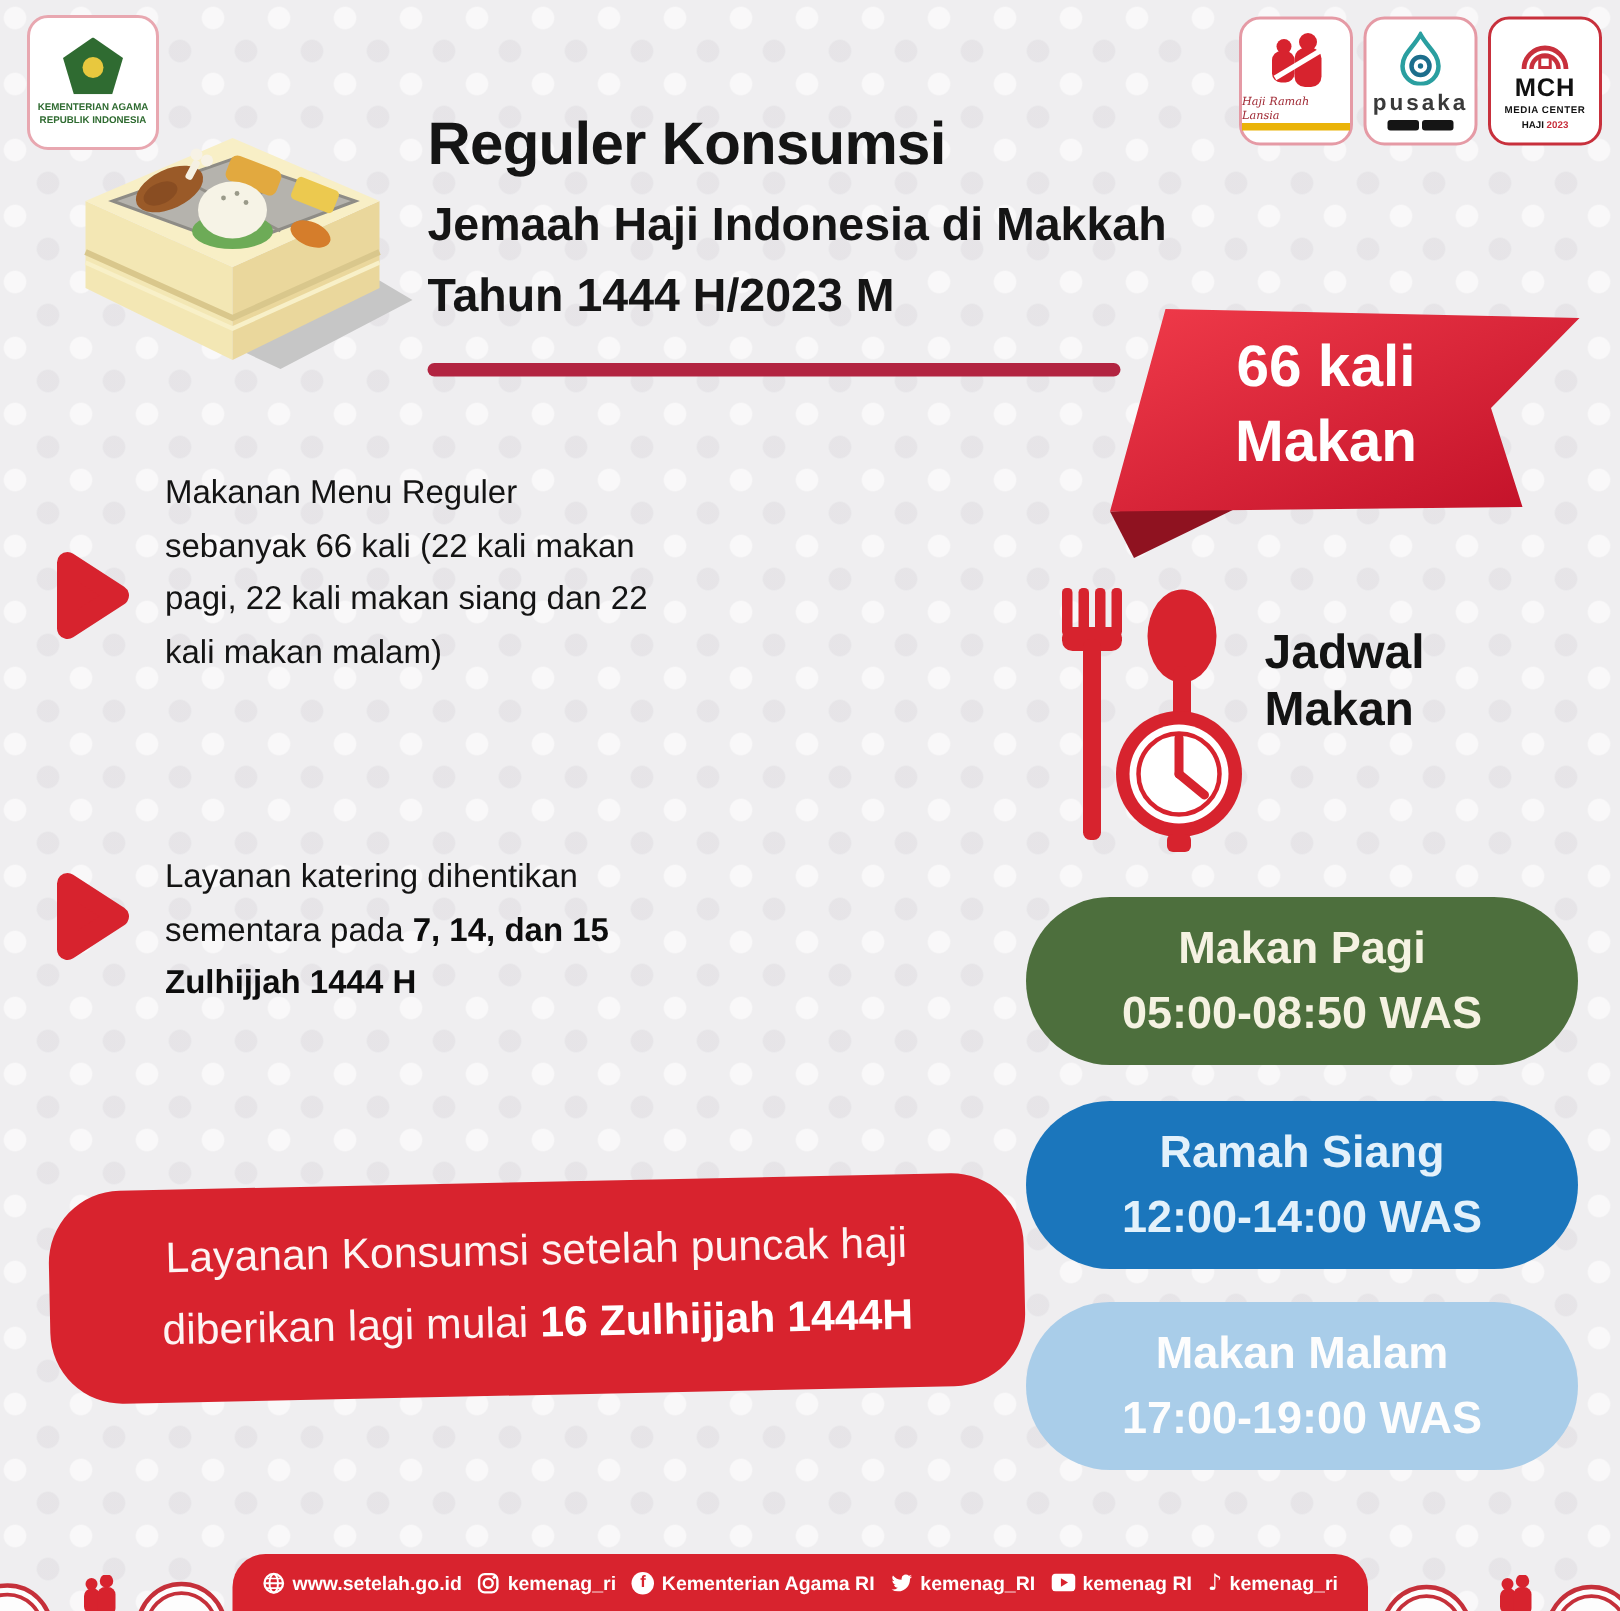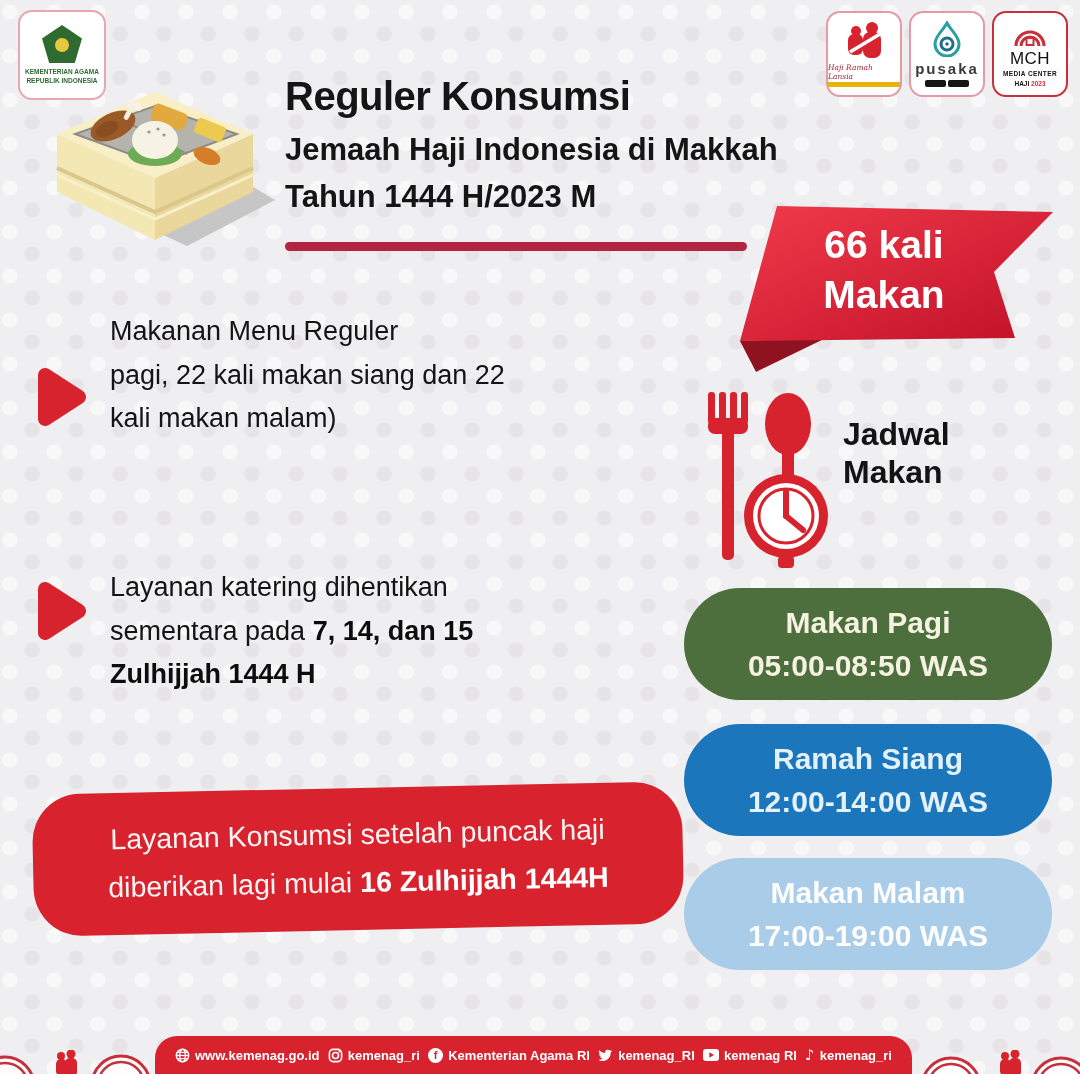--- a/index.html
+++ b/index.html
@@ -28,57 +28,57 @@
   
   .partners { left:826px; top:11px; display:flex; gap:7px; }
   .pbadge { width:76px; height:86px; background:#fff; border:2.5px solid #e59aa5; border-radius:14px;
     display:flex; flex-direction:column; align-items:center; justify-content:center; gap:3px; }
   .pbadge.mch { border-color:#c8303c; }
   .hrl-label { font-size:7.5px; font-style:italic; color:#a02a35; font-family:"DejaVu Serif",serif;
     border-bottom:5px solid #eab308; padding-bottom:1px; }
   .pusaka-label { font-size:15px; letter-spacing:2px; color:#3a3a3a; font-weight:bold; }
   .store-badges { display:flex; gap:2px; }
   .store-badges i { display:block; width:21px; height:7px; background:#151515; border-radius:2px; }
-  .mch-title { font-size:17px; font-weight:400; color:#111; letter-spacing:.5px; line-height:1; }
+  .mch-title { font-size:17px; font-weight:700; color:#111; letter-spacing:.5px; line-height:1; }
   .mch-line1 { font-size:6.5px; font-weight:800; color:#111; letter-spacing:.4px; }
   .mch-line2 { font-size:6.5px; font-weight:800; color:#111; }
   .mch-line2 .yr { color:#c8303c; }
 
   
   .title-block { left:285px; top:74px; width:630px; color:#151515; }
   .title-main { font-size:40px; font-weight:800; letter-spacing:-.5px; }
   .title-sub { font-size:31px; font-weight:700; margin-top:13px; }
   .title-sub2 { font-size:31px; font-weight:700; margin-top:11px; }
   .title-underline { left:285px; top:242px; width:462px; height:9px; background:#b22441; border-radius:5px; }
 
   
   .ribbon-wrap { left:720px; top:192px; width:345px; height:195px; }
   .ribbon-text { position:absolute; left:48px; top:28px; width:232px; text-align:center;
     color:#fff; font-size:39px; font-weight:800; line-height:1.27; }
 
   
   .bullet-marker1 { left:36px; top:366px; }
   .bullet-marker2 { left:36px; top:580px; }
-  .bullet-text { left:110px; width:550px; font-size:27px; line-height:1.62; color:#141414; font-weight:500; }
+  .bullet-text { left:110px; width:550px; font-size:22px; line-height:1.62; color:#141414; font-weight:500; }
   .bt1 { top:310px; }
   .bt2 { top:566px; }
   .bullet-text b { font-weight:800; color:#0d0d0d; }
 
   
   .notice-box { left:33px; top:788px; width:650px; height:142px; background:#d8232e; border-radius:48px;
     transform:rotate(-1.2deg); display:flex; align-items:center; justify-content:center;
     text-align:center; color:#fdf4f3; font-size:28.5px; line-height:1.68; padding:0 26px; }
   .notice-box b { font-weight:800; color:#fff; }
 
   
   .jadwal-icon { left:700px; top:392px; }
   .jadwal-heading { left:843px; top:416px; font-size:32px; font-weight:800; line-height:1.18; color:#131313; }
 
   .pill { left:684px; width:368px; height:112px; border-radius:56px; display:flex; flex-direction:column;
-    align-items:center; justify-content:center; font-weight:800; font-size:30px; line-height:1.45; }
+    align-items:center; justify-content:center; font-weight:800; font-size:30px; line-height:1.45;margin-top:10px; }
   .pill-pagi  { top:588px; background:#4d6f3d; color:#f5f2e2; }
   .pill-siang { top:724px; background:#1b76bc; color:#e3f1fb; }
   .pill-malam { top:858px; background:#a9cde9; color:#fdfdfd; }
 
   
   .footer-bar { left:155px; top:1036px; width:757px; height:38px; background:#d8232e;
     border-radius:22px 22px 0 0; display:flex; align-items:center; justify-content:space-between;
     padding:0 20px; }
   .flink { display:flex; align-items:center; gap:5px; color:#fff; font-size:13px; font-weight:700;
     white-space:nowrap; cursor:pointer; }
@@ -185,20 +185,21 @@
       <div>66 kali</div>
       <div>Makan</div>
     </div>
   </div>
 
   <svg class="abs bullet-marker1" width="54" height="62" viewBox="0 0 54 62">
     <polygon points="9,9 43,31 9,53" fill="#d7232e" stroke="#d7232e" stroke-width="14" stroke-linejoin="round"></polygon>
   </svg>
   <div class="abs bullet-text bt1">
     <div>Makanan Menu Reguler</div>
+    <div>sebanyak 66 kali (22 kali makan</div>
     <div>pagi, 22 kali makan siang dan 22</div>
     <div>kali makan malam)</div>
   </div>
 
   <svg class="abs bullet-marker2" width="54" height="62" viewBox="0 0 54 62">
     <polygon points="9,9 43,31 9,53" fill="#d7232e" stroke="#d7232e" stroke-width="14" stroke-linejoin="round"></polygon>
   </svg>
   <div class="abs bullet-text bt2">
     <div>Layanan katering dihentikan</div>
     <div><span>sementara pada </span><b>7, 14, dan 15</b></div>
@@ -291,21 +292,21 @@
 
   <div class="abs footer-bar">
     <div class="flink">
       <svg width="15" height="15" viewBox="0 0 16 16">
         <circle cx="8" cy="8" r="6.6" fill="none" stroke="#fff" stroke-width="1.6"></circle>
         <ellipse cx="8" cy="8" rx="3" ry="6.6" fill="none" stroke="#fff" stroke-width="1.4"></ellipse>
         <line x1="1.4" y1="8" x2="14.6" y2="8" stroke="#fff" stroke-width="1.4"></line>
         <line x1="2.4" y1="4.6" x2="13.6" y2="4.6" stroke="#fff" stroke-width="1.2"></line>
         <line x1="2.4" y1="11.4" x2="13.6" y2="11.4" stroke="#fff" stroke-width="1.2"></line>
       </svg>
-      <span>www.kemenag.go.id</span>
+      <span>www.setelah.go.id</span>
     </div>
     <div class="flink">
       <svg width="15" height="15" viewBox="0 0 16 16">
         <rect x="1.5" y="1.5" width="13" height="13" rx="4" fill="none" stroke="#fff" stroke-width="1.7"></rect>
         <circle cx="8" cy="8" r="3.2" fill="none" stroke="#fff" stroke-width="1.7"></circle>
         <circle cx="12.2" cy="3.8" r="1.2" fill="#fff"></circle>
       </svg>
       <span>kemenag_ri</span>
     </div>
     <div class="flink">

